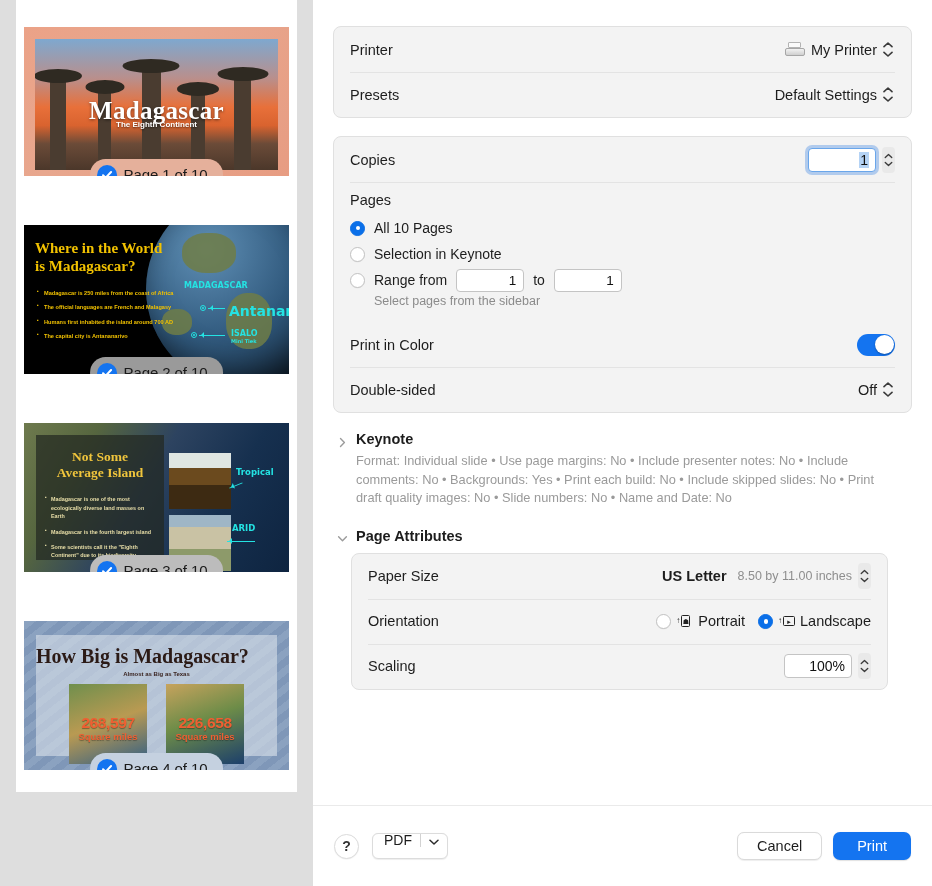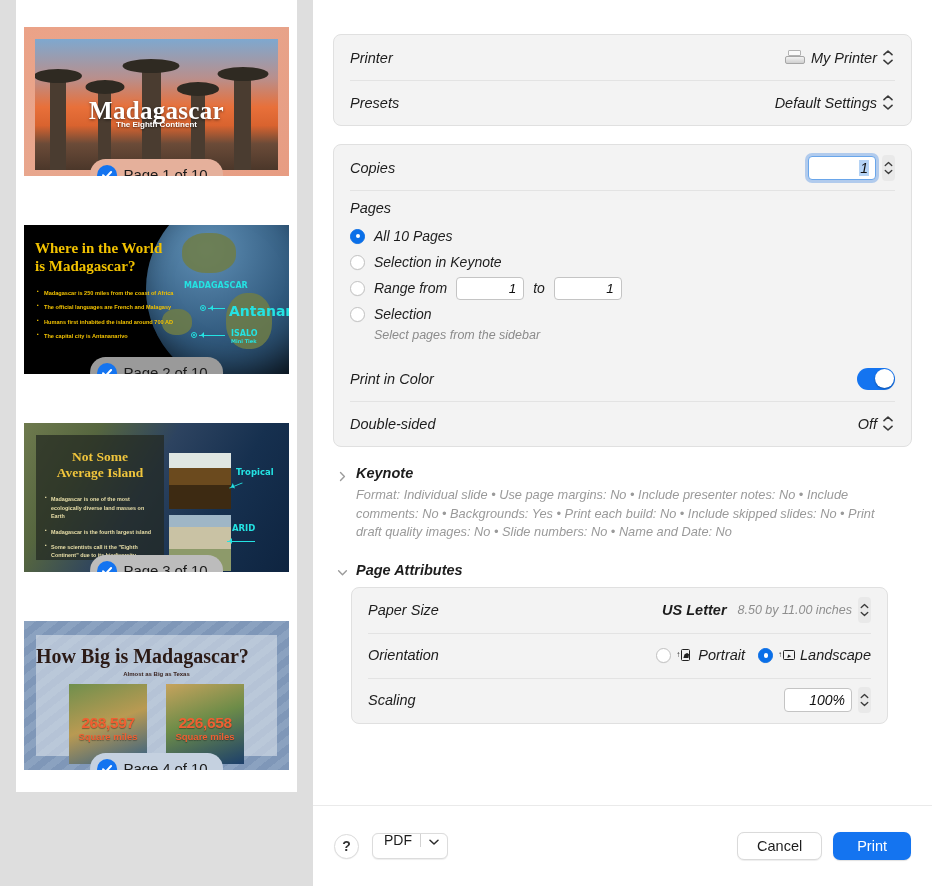--- a/index.html
+++ b/index.html
@@ -168,21 +168,21 @@
     text-shadow: 0 1px 1px rgba(0,0,0,.35); letter-spacing: -.4px;
   }
   .s4-lbl {
     position: absolute; left: 0; right: 0; top: 59%; text-align: center;
     font-size: 9.5px; font-weight: bold; color: #ef5f32;
     text-shadow: 0 1px 1px rgba(0,0,0,.35);
   }
 
   
   .main { flex: 1; position: relative; background: #fff; height: 886px; }
-  .scroll { position: absolute; left: 0; right: 0; top: 16px; height: 805px; overflow: hidden; padding: 18px 20px 0 20px; font-style: italic; }
+  .scroll { position: absolute; left: 0; right: 0; top: 8px; height: 805px; overflow: hidden; padding: 18px 20px 0 20px; }
   .card {
     background: #f3f3f3;
     border: 0.5px solid #e0e0e0;
     border-radius: 8px;
     margin-bottom: 18px;
   }
   .row {
     display: flex; align-items: center;
     min-height: 45px;
     padding: 0 16px;
@@ -518,24 +518,20 @@
             <span class="radio-lbl">Range from</span>
             <span class="range-in">
               <span>1</span>
             </span>
             <span class="radio-lbl">to</span>
             <span class="range-in">
               <span>1</span>
             </span>
           </div>
 
-          <div class="radio-row">
-            <span class="radio"></span>
-            <span class="radio-lbl">Selection</span>
-          </div>
           <div class="hint">Select pages from the sidebar</div>
         </div>
 
         <div class="row">
           <span class="lbl">Print in Color</span>
           <span class="right">
             <span class="toggle">
                 <span class="knob"></span>
               </span>
           </span>

